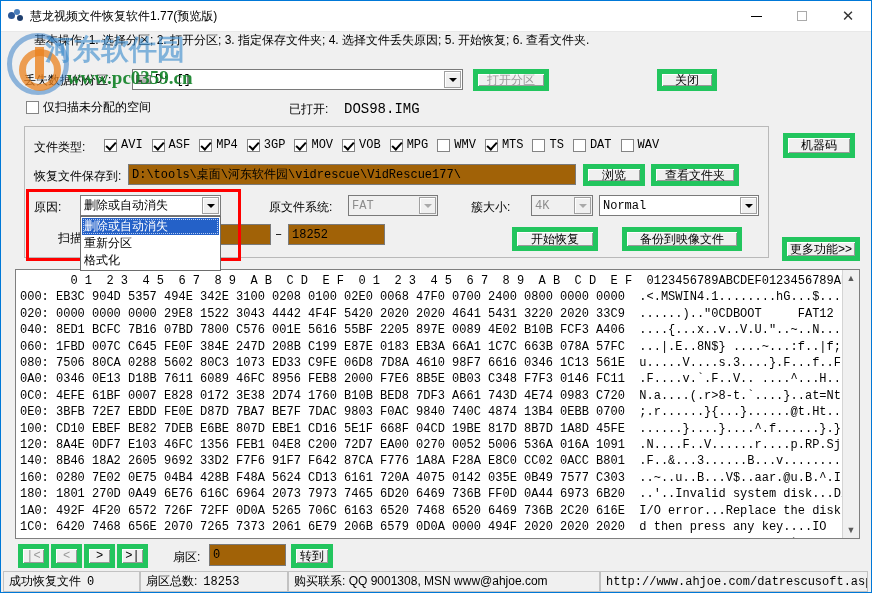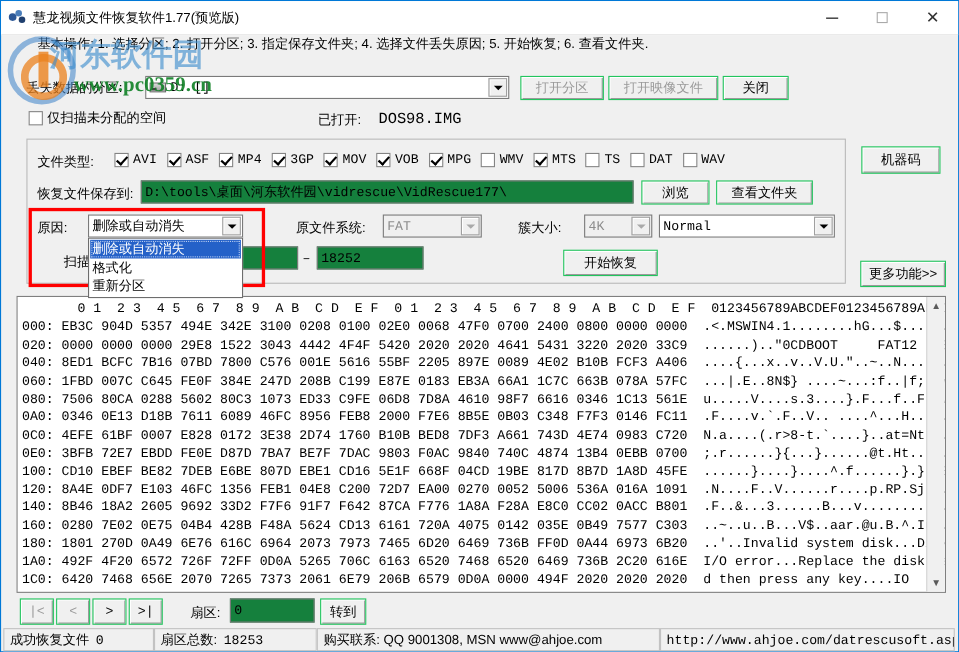--- a/index.html
+++ b/index.html
@@ -47,28 +47,28 @@
     position:absolute;left:44px;top:4px;font-size:28px;font-weight:bold;
     color:rgba(60,140,205,.62);font-family:"DejaVu Sans",sans-serif;white-space:nowrap;
   }
   .wm-url{
     position:absolute;left:66px;top:40px;font-size:19px;font-weight:bold;
     color:rgba(18,130,40,.92);font-family:"Liberation Serif",serif;white-space:nowrap;
   }
   
   .lbl{font-size:12px;color:#000;white-space:nowrap;}
   .btn{
-    background:#f0f0f0;border:1px solid #22c55e;box-sizing:border-box;
+    background:#f0f0f0;border:5px solid #22c55e;box-sizing:border-box;
     font-size:12px;color:#000;display:flex;align-items:center;justify-content:center;
     box-shadow:inset 1px 1px 0 #ffffff, inset -1px -1px 0 #9a9a9a;
     font-family:"Liberation Sans",sans-serif;
   }
   .btn.dis{color:#9a9a9a;}
   .field{
-    background:#15803d;border:1px solid #7a7a7a;box-sizing:border-box;
+    background:#a16207;border:1px solid #7a7a7a;box-sizing:border-box;
     font-size:12px;font-family:"Liberation Mono","DejaVu Sans Mono",monospace;
     display:flex;align-items:center;padding-left:3px;color:#000;overflow:hidden;white-space:nowrap;
   }
   .combo{
     background:#ffffff;border:1px solid #7a7a7a;box-sizing:border-box;position:relative;
     font-size:12px;display:flex;align-items:center;padding-left:3px;color:#000;
   }
   .combo.gray{background:#f0f0f0;color:#8d8d8d;}
   .combo .arrow{
     position:absolute;right:1px;top:1px;bottom:1px;width:17px;background:#f0f0f0;
@@ -167,21 +167,20 @@
 
   <div style="position:absolute;left:23px;top:71px;" class="lbl">丢失数据的分区:</div>
   <div class="combo" style="left:131px;top:68px;width:331px;height:21px;position:absolute;">
     <span class="drive-glyph"></span>
     <span style="font-family:'Liberation Mono','DejaVu Sans Mono',monospace;">D:  []</span>
     <span class="arrow">
         <i class="tri"></i>
       </span>
   </div>
   <div class="btn dis" style="position:absolute;left:472px;top:68px;width:76px;height:22px;">打开分区</div>
-  <div class="btn dis" style="position:absolute;left:552px;top:68px;width:100px;height:22px;">打开映像文件</div>
   <div class="btn" style="position:absolute;left:656px;top:68px;width:60px;height:22px;">关闭</div>
 
   <div class="cb" style="position:absolute;left:25px;top:98px;">
     <span class="cbx"></span>
     <span class="lbl">仅扫描未分配的空间</span>
   </div>
   <div style="position:absolute;left:288px;top:100px;" class="lbl">已打开:</div>
   <div style="position:absolute;left:343px;top:100px;font-family:'Liberation Mono','DejaVu Sans Mono',monospace;font-size:14px;">DOS98.IMG</div>
 
   <div class="group" style="left:23px;top:125px;width:745px;height:132px;"></div>
@@ -273,26 +272,27 @@
     <span class="arrow">
         <i class="tri"></i>
       </span>
   </div>
 
   <div style="position:absolute;left:57px;top:229px;" class="lbl">扫描</div>
   <div class="field" style="position:absolute;left:170px;top:223px;width:100px;height:21px;"></div>
   <div style="position:absolute;left:274px;top:227px;font-family:'Liberation Mono','DejaVu Sans Mono',monospace;">–</div>
   <div class="field" style="position:absolute;left:287px;top:223px;width:97px;height:21px;">18252</div>
   <div class="btn" style="position:absolute;left:511px;top:226px;width:86px;height:24px;">开始恢复</div>
+  <div class="btn" style="position:absolute;left:621px;top:226px;width:120px;height:24px;">备份到映像文件</div>
   <div class="btn" style="position:absolute;left:781px;top:236px;width:78px;height:24px;">更多功能&gt;&gt;</div>
 
   <div class="droplist" id="reason-droplist" style="left:79px;top:215px;width:141px;">
       <div class="dl-item sel">删除或自动消失</div>
+      <div class="dl-item">重新分区</div>
       <div class="dl-item">格式化</div>
-      <div class="dl-item">重新分区</div>
     </div>
 
   <div class="redbox" style="left:25px;top:188px;width:215px;height:72px;"></div>
 
   <div class="hexbox">
     <div class="hexpad" id="hex-content">
         <div class="hexline">       0 1  2 3  4 5  6 7  8 9  A B  C D  E F  0 1  2 3  4 5  6 7  8 9  A B  C D  E F  0123456789ABCDEF0123456789ABCDEF</div>
         <div class="hexline">000: EB3C 904D 5357 494E 342E 3100 0208 0100 02E0 0068 47F0 0700 2400 0800 0000 0000  .&lt;.MSWIN4.1........hG...$.......</div>
         <div class="hexline">020: 0000 0000 0000 29E8 1522 3043 4442 4F4F 5420 2020 2020 4641 5431 3220 2020 33C9  ......).."0CDBOOT     FAT12   3.</div>
         <div class="hexline">040: 8ED1 BCFC 7B16 07BD 7800 C576 001E 5616 55BF 2205 897E 0089 4E02 B10B FCF3 A406  ....{...x..v..V.U."..~..N.......</div>

